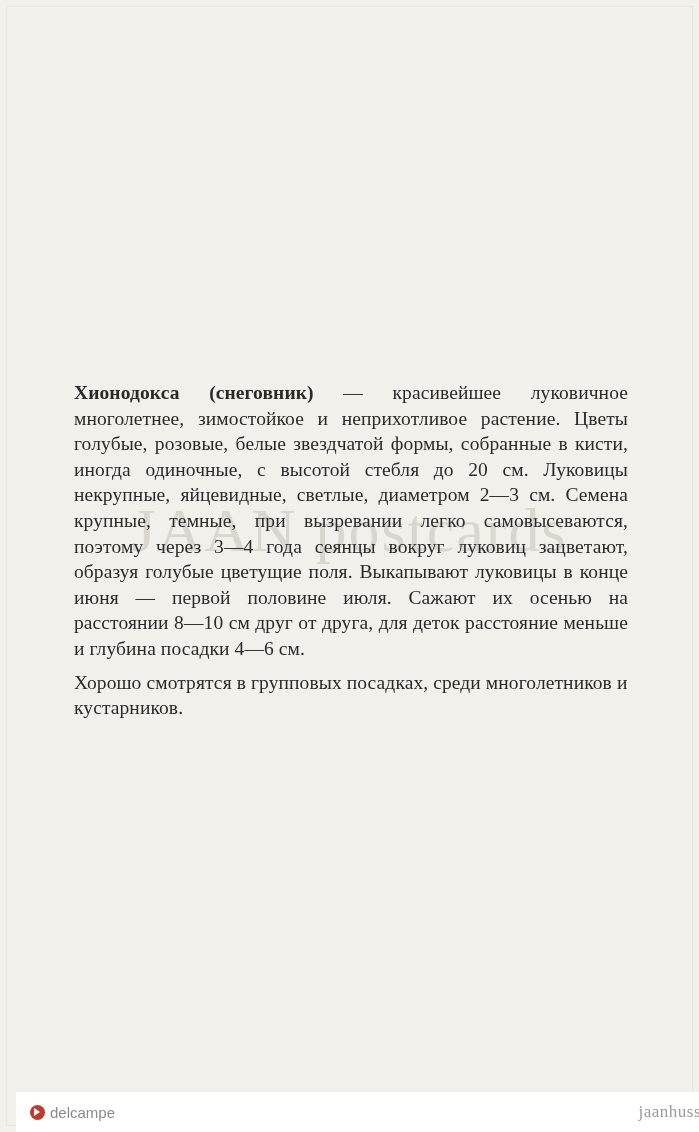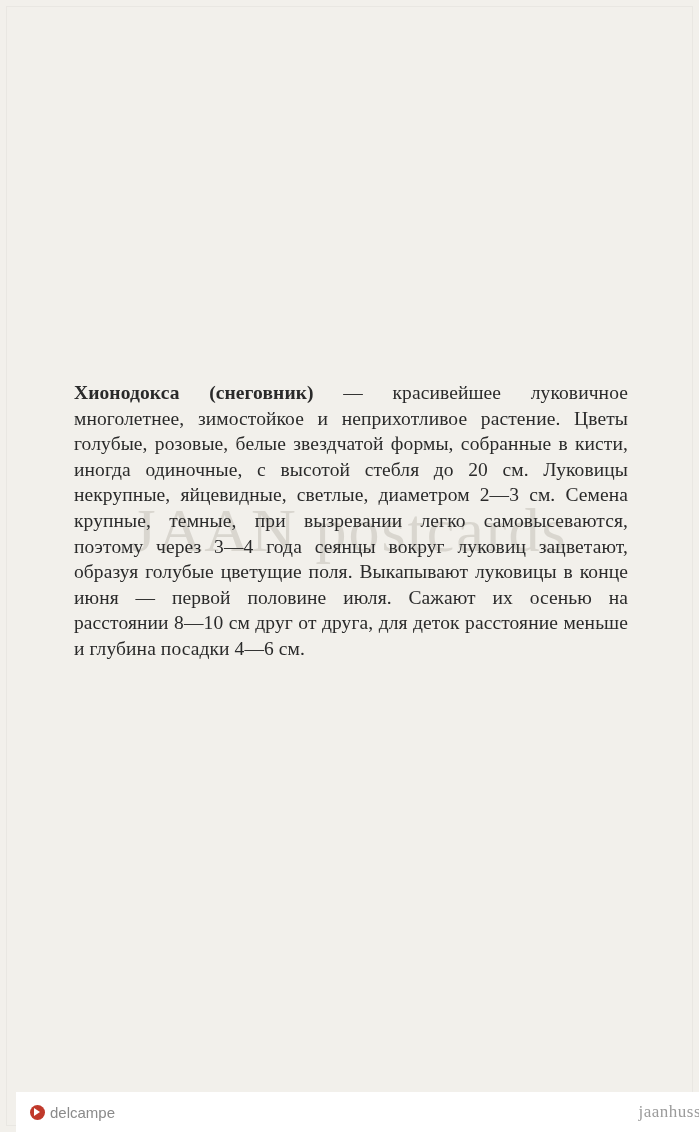--- a/index.html
+++ b/index.html
@@ -125,20 +125,21 @@
 </style>
 </head>
 <body>
 
 <div id="card">
 
   <div id="watermark">JAAN postcards</div>
 
   <div id="text-block">
     <p><span class="lead">Хионодокса (снеговник)</span><span> — красивейшее луковичное многолетнее, зимостойкое и неприхотливое растение. Цветы голубые, розовые, белые звездчатой формы, собранные в кисти, иногда одиночные, с высотой стебля до 20 см. Луковицы некрупные, яйцевидные, светлые, диаметром 2—3 см. Семена крупные, темные, при вызревании легко самовысеваются, поэтому через 3—4 года сеянцы вокруг луковиц зацветают, образуя голубые цветущие поля. Выкапывают луковицы в конце июня — первой половине июля. Сажают их осенью на расстоянии 8—10 см друг от друга, для деток расстояние меньше и глубина посадки 4—6 см.</span></p>
+    <p class="last">Хорошо смотрятся в групповых посадках, среди многолетников и кустарников.</p>
   </div>
 
 </div>
 
 <div id="bottom-strip">
   <div id="delcampe">
     <span class="dot"></span>
     <span>delcampe</span>
   </div>
   <div id="site-name">jaanhuss</div>

